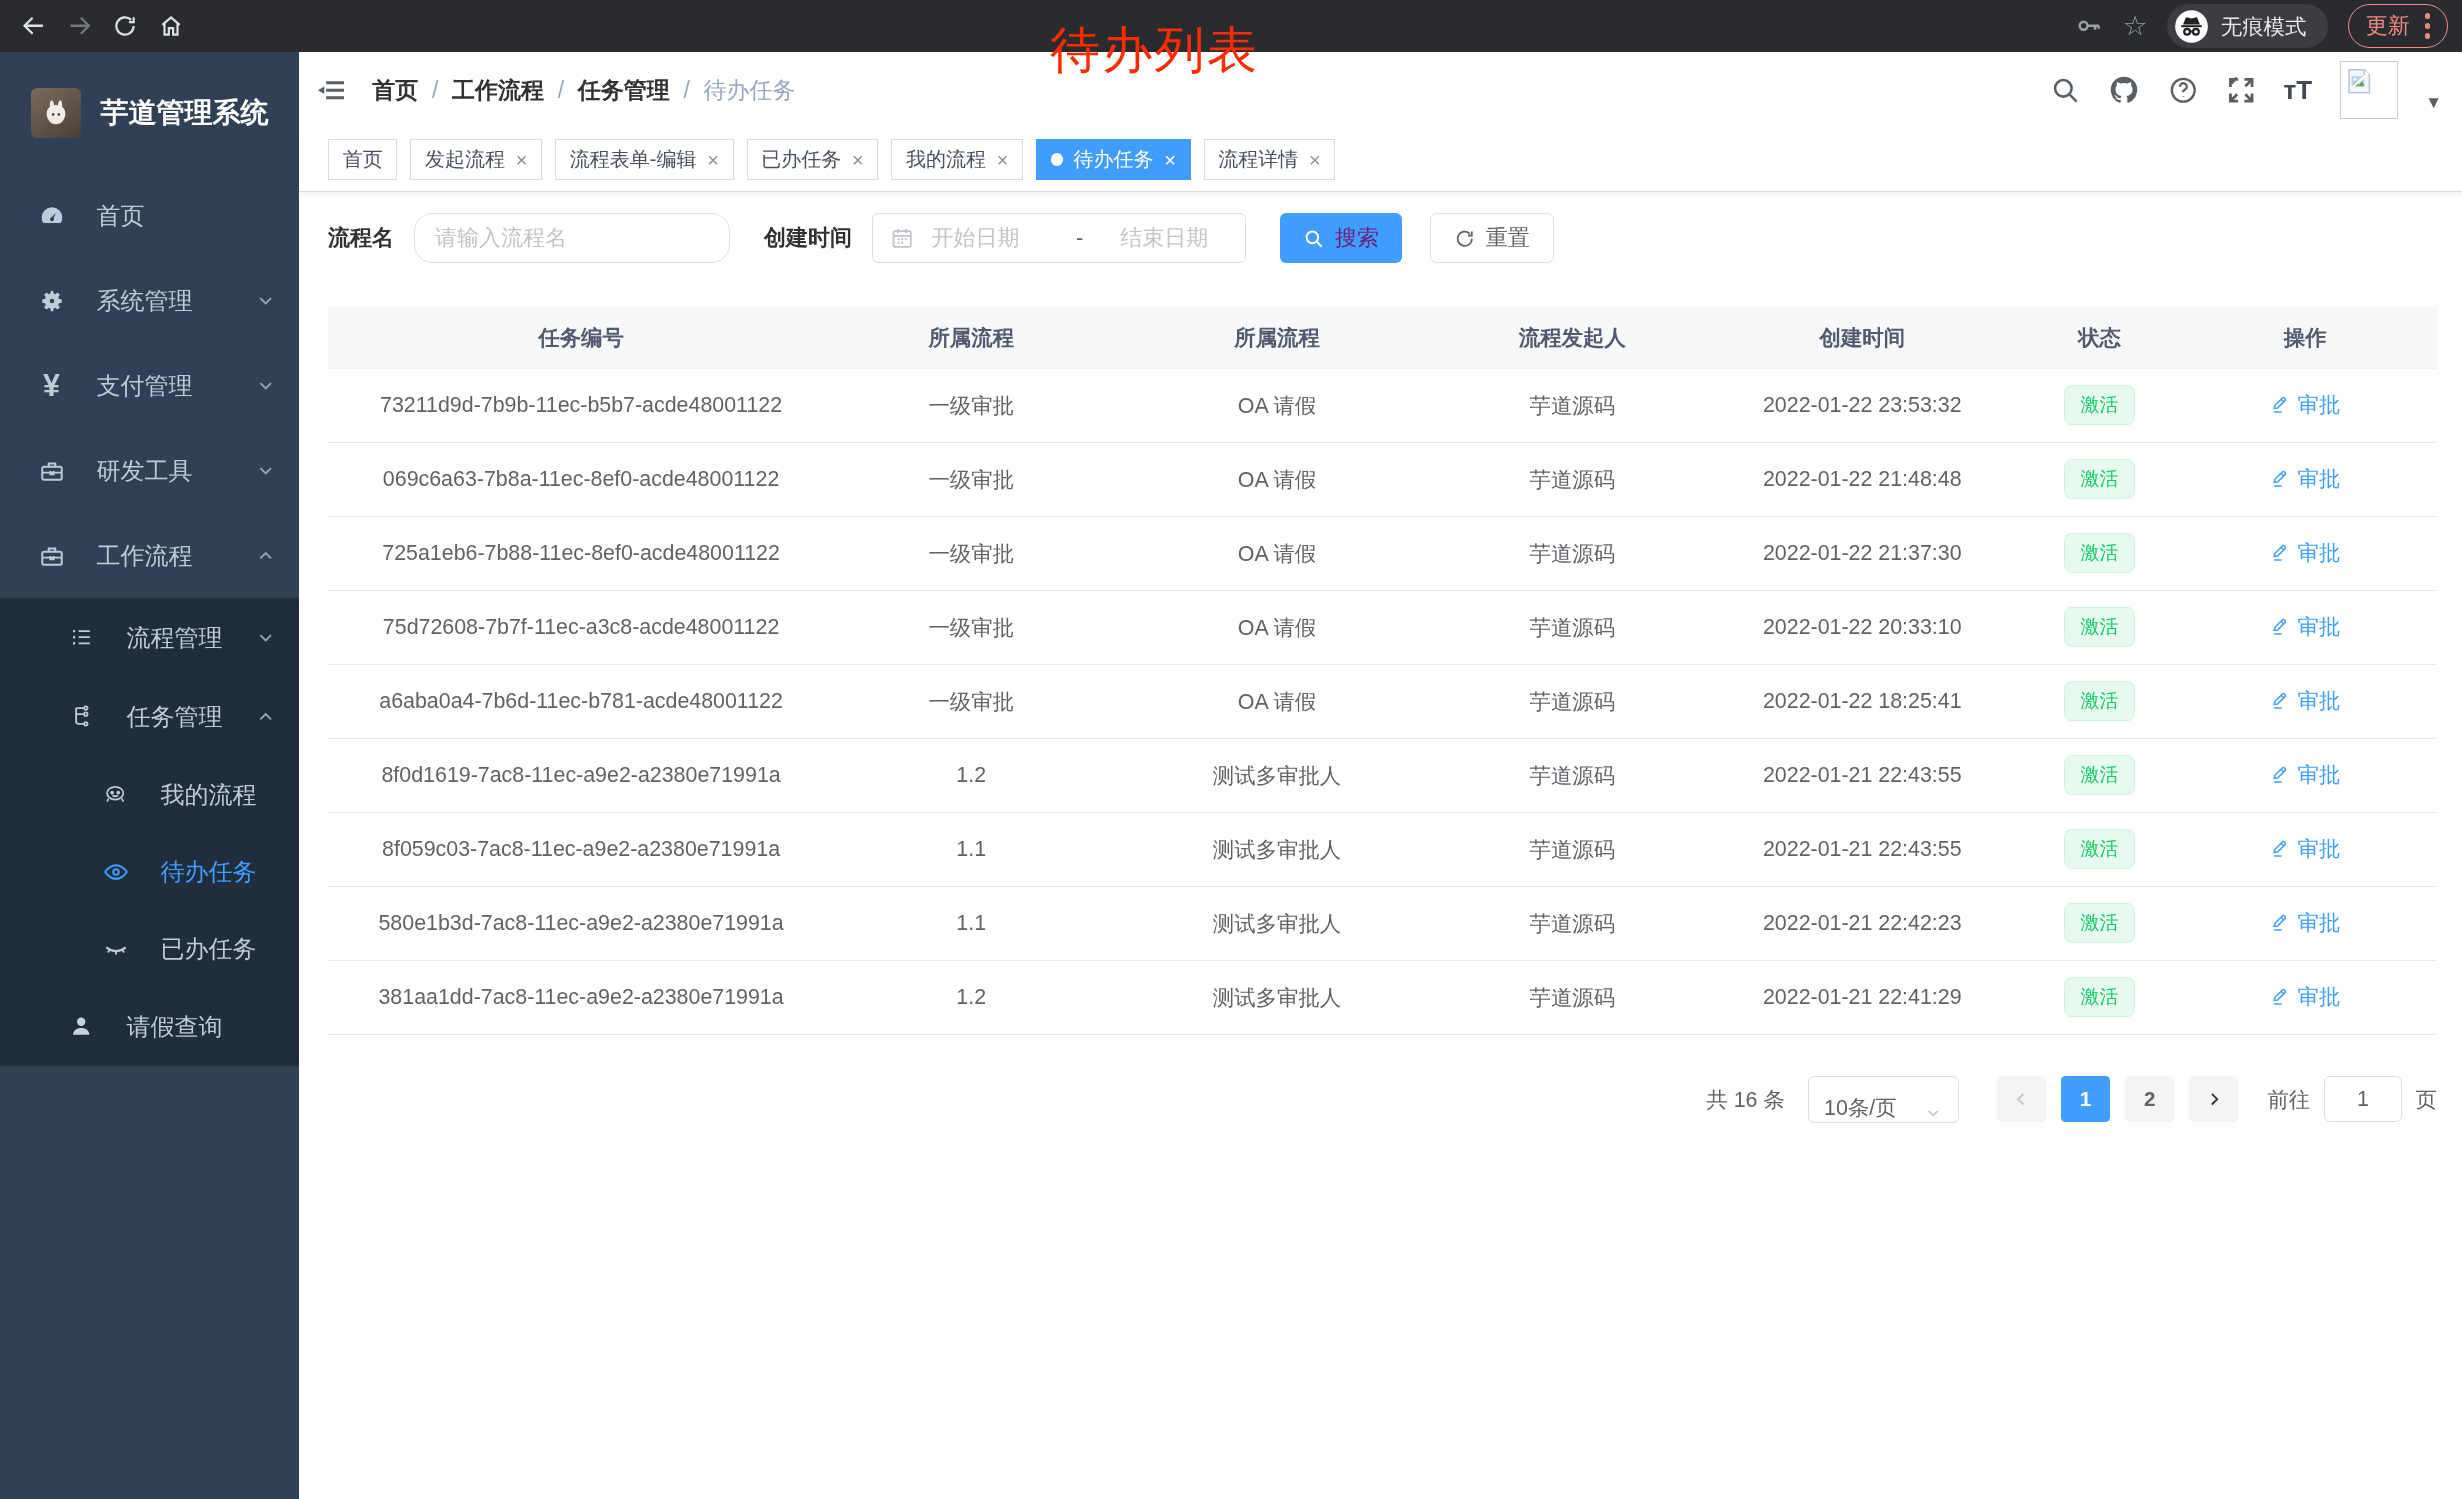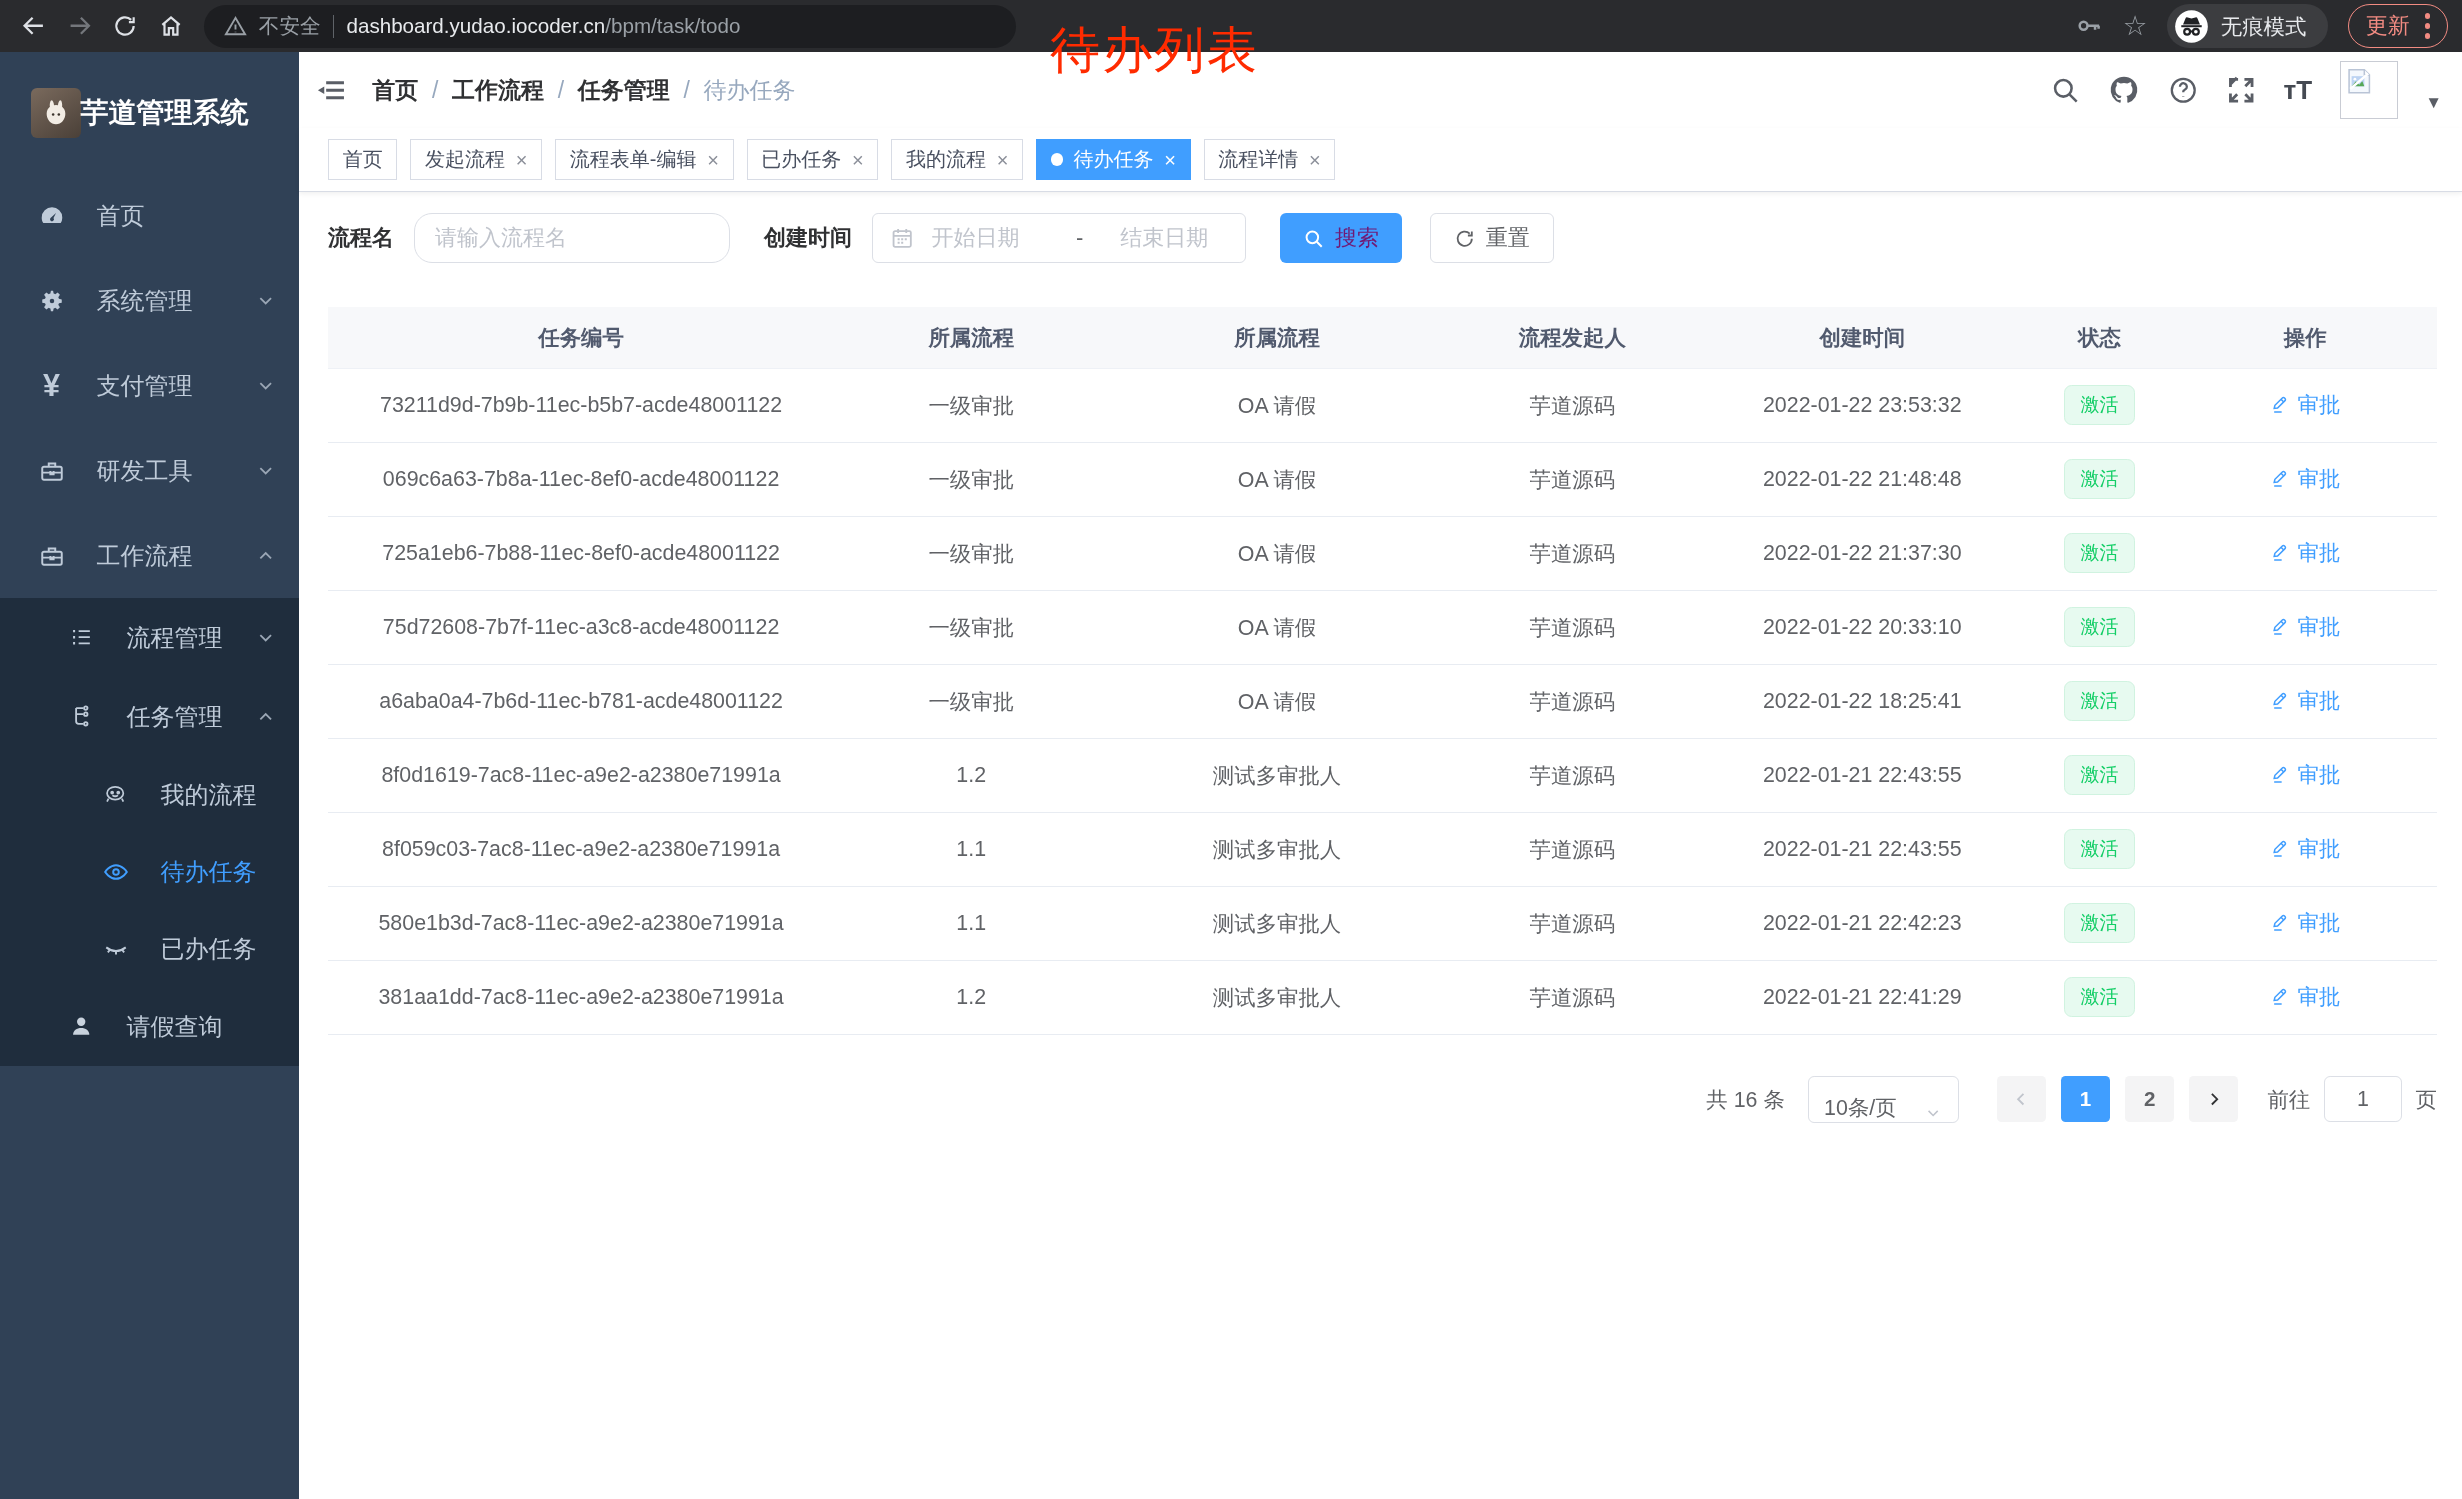--- a/index.html
+++ b/index.html
@@ -32,21 +32,21 @@
   .star-glyph { font-size:27.5px; color:#9aa0a6; line-height:1; }
 
   
   .annotation { position:absolute; left:1050px; top:17px; z-index:99;
     font-size:50px; font-weight:500; color:#ff2b00; letter-spacing:2.3px;
     white-space:nowrap; }
 
   
   .app { display:flex; height:1448px; }
   .sidebar { width:299px; flex:0 0 auto; background:#304156; color:#bfcbd9; }
-  .logo-row { height:121px; display:flex; align-items:center; 
+  .logo-row { height:121px; display:flex; align-items:center; gap:20px;
     padding-left:30.5px; }
   .logo-img { width:50px; height:50px; border-radius:6.1px; overflow:hidden;
     background:linear-gradient(145deg,#7a6a5d,#4a4038); display:flex;
     align-items:center; justify-content:center; flex:0 0 auto; }
   .logo-title { color:#fff; font-size:28px; font-weight:bold; }
 
   .m-item { height:85px; display:flex; align-items:center;
     padding:0 23px 0 34px; font-size:24px; cursor:pointer; }
   .mi { width:35px; display:flex; justify-content:center; margin-right:27.5px;
     flex:0 0 auto; }
@@ -151,31 +151,20 @@
   <span class="nav-ic">
     <svg width="26" height="26" viewBox="0 0 24 24" fill="none" stroke="currentColor" stroke-width="2">
         <path d="M20 12a8 8 0 11-2.34-5.66M20 4v4.4h-4.4"></path>
       </svg>
   </span>
   <span class="nav-ic">
     <svg width="26" height="26" viewBox="0 0 24 24" fill="none" stroke="currentColor" stroke-width="2">
         <path d="M4 11l8-7 8 7M6 10v10h4v-6h4v6h4V10"></path>
       </svg>
   </span>
-  <div class="url-pill">
-    <span>
-      <svg width="23" height="23" viewBox="0 0 24 24" fill="none" stroke="#9aa0a6" stroke-width="2">
-          <path d="M12 3L2 20h20z"></path>
-          <path d="M12 10v5M12 17.6v.4"></path>
-        </svg>
-    </span>
-    <span>不安全</span>
-    <span class="url-sep"></span>
-    <span><span class="url-host">dashboard.yudao.iocoder.cn</span><span class="url-path">/bpm/task/todo</span></span>
-  </div>
   <div class="bar-spacer"></div>
   <div class="bar-right">
     <span>
       <svg width="27.5" height="27.5" viewBox="0 0 24 24" fill="none" stroke="#9aa0a6" stroke-width="2.2">
           <circle cx="7.5" cy="12" r="3.4"></circle>
           <path d="M11 12h10M17.5 12v3.4M20.6 12v2.6"></path>
         </svg>
     </span>
     <span class="star-glyph">☆</span>
     <div class="incog-pill">

